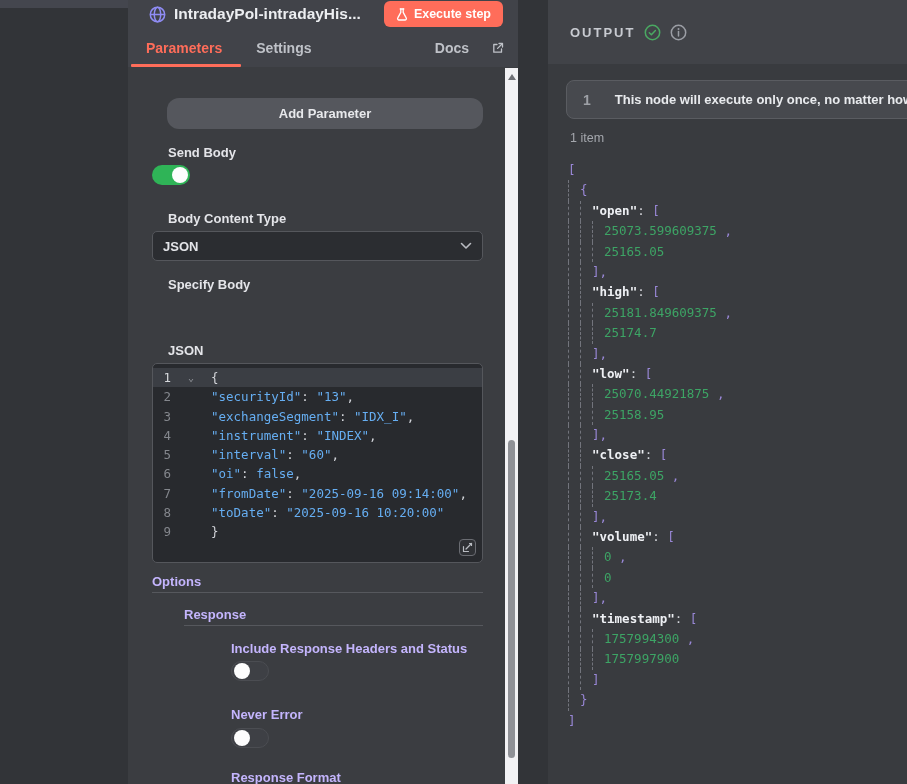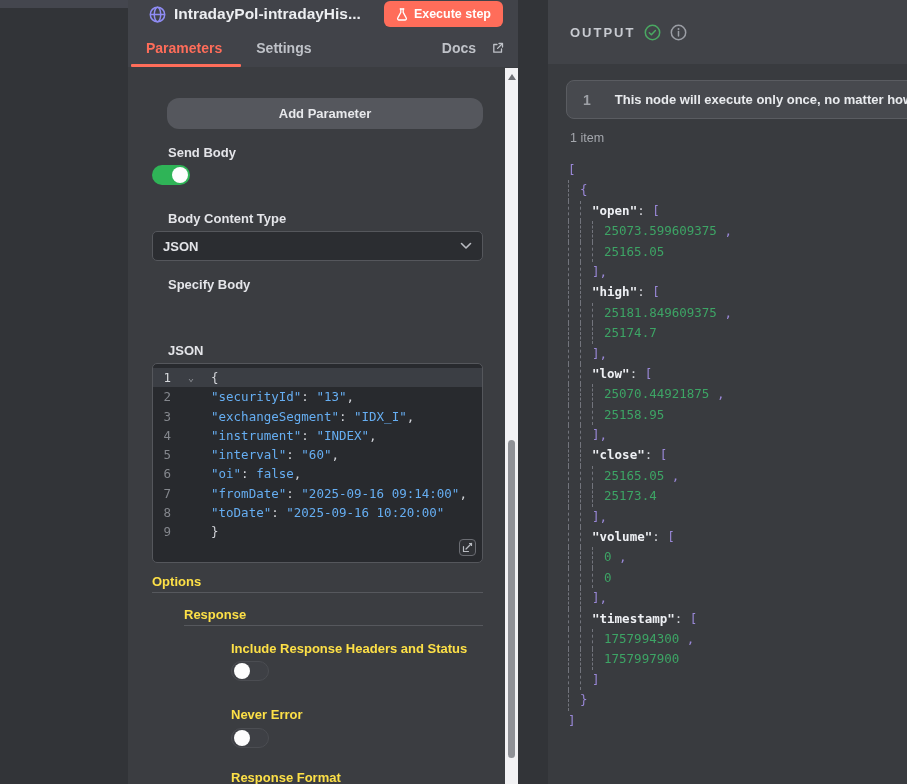--- a/index.html
+++ b/index.html
@@ -18,21 +18,21 @@
   .panel-header { position:absolute; left:0; top:0; width:100%; height:67px; background:#414349; }
   .title-row { position:absolute; left:0; top:0; width:100%; height:28px; display:flex; align-items:center; }
   .globe { margin-left:20px; width:19px; height:19px; flex:0 0 auto; }
   .node-title { margin-left:7px; font-size:15.5px; font-weight:700; color:#eceef1; white-space:nowrap; }
   .exec-btn { position:absolute; right:15px; top:1px; height:26px; padding:0 12px; display:flex; align-items:center; gap:6px;
     background:#ff6d5a; border:none; border-radius:6px; color:#fff; font-size:12.5px; font-weight:700; cursor:pointer;
     font-family:"Liberation Sans", sans-serif; }
   .tabs { position:absolute; left:18px; right:14px; top:32px; height:32px; display:flex; align-items:center; font-size:14px; font-weight:600; }
   .tab { margin-right:34px; color:#bfc2c8; cursor:pointer; }
   .tab.active { color:#ff6d5a; }
-  .tab-docs { margin-left:auto; margin-right:0; display:flex; align-items:center; gap:16px; color:#bfc2c8; cursor:pointer; }
+  .tab-docs { margin-left:auto; margin-right:0; display:flex; align-items:center; gap:23px; color:#bfc2c8; cursor:pointer; }
   .tab-underline { position:absolute; left:3px; bottom:0; width:110px; height:3px; background:#ff6d5a; border-radius:1px; }
 
   .panel-body { position:absolute; left:0; top:68px; width:377px; height:716px; background:#3b3d41; }
   .add-param { position:absolute; left:39px; top:30px; width:316px; height:31px; background:#55575d; border:none; border-radius:12px;
     color:#e8e9ec; font-size:13px; font-weight:700; cursor:pointer; font-family:"Liberation Sans", sans-serif; }
   .fld-label { position:absolute; left:40px; font-size:13px; font-weight:700; color:#e4e5e9; }
   .toggle { position:absolute; width:38px; height:20px; border-radius:10px; cursor:pointer; }
   .toggle .knob { position:absolute; top:2px; width:16px; height:16px; border-radius:50%; background:#fdfdfd; }
   .toggle.on  { background:#2fb457; } .toggle.on  .knob { right:2px; }
   .toggle.off { background:#3e4045; border:1px solid #4b4d52; } .toggle.off .knob { left:2px; top:1px; }
@@ -46,21 +46,21 @@
   .erow { display:flex; height:19.3px; line-height:19.3px; white-space:pre; }
   .erow.active { background:#3b3e44; }
   .erow .ln { width:18px; text-align:right; color:#84878d; flex:0 0 auto; }
   .erow.active .ln { color:#d6d8dc; }
   .erow .fold { width:40px; text-align:center; color:#9a9da3; font-size:10px; flex:0 0 auto; }
   .es { color:#66aef2; } .ep { color:#d3d5da; }
   .expand-btn { position:absolute; right:6px; bottom:6px; width:17px; height:17px; background:#2f3135; border:1px solid #6a6c72;
     border-radius:4px; display:flex; align-items:center; justify-content:center; cursor:pointer; padding:0; }
 
   .divider { position:absolute; height:1px; background:#56585d; }
-  .opt-label { position:absolute; font-size:13px; font-weight:700; color:#fde047; }
+  .opt-label { position:absolute; font-size:13px; font-weight:700; color:#c4b5fd; }
 
   
   .v-scrollbar { position:absolute; left:377px; top:68px; width:13px; height:716px; background:#f2f2f4; cursor:pointer; }
   .sb-arrow { position:absolute; left:2.5px; top:6px; width:0; height:0; border-left:4px solid transparent; border-right:4px solid transparent;
     border-bottom:6px solid #6f7176; }
   .sb-thumb { position:absolute; left:3px; top:372px; width:7px; height:318px; background:#8f9196; border-radius:4px; cursor:grab; }
 
   
   .output-panel { position:absolute; left:548px; top:0; width:389px; height:784px; background:#393b3f; }
   .output-header { position:absolute; left:0; top:0; width:100%; height:64px; background:#414348; display:flex; align-items:center; }

